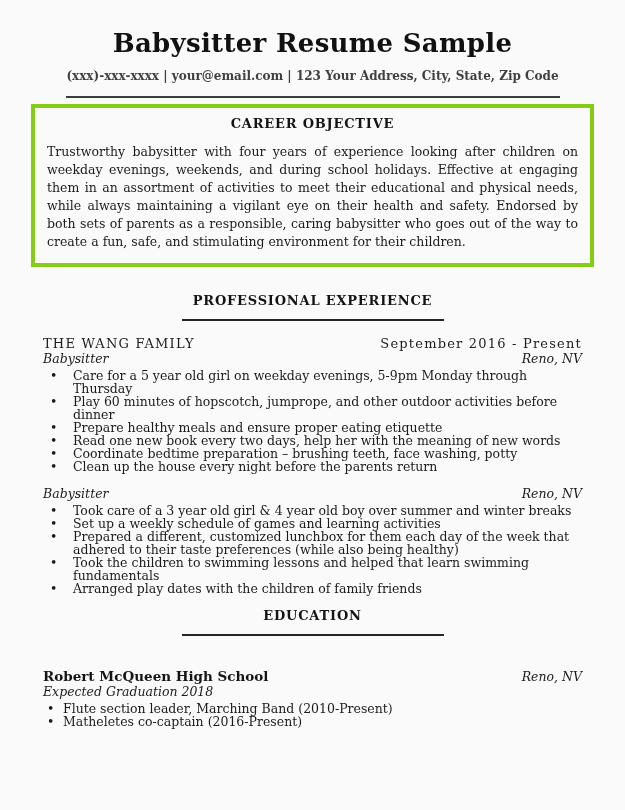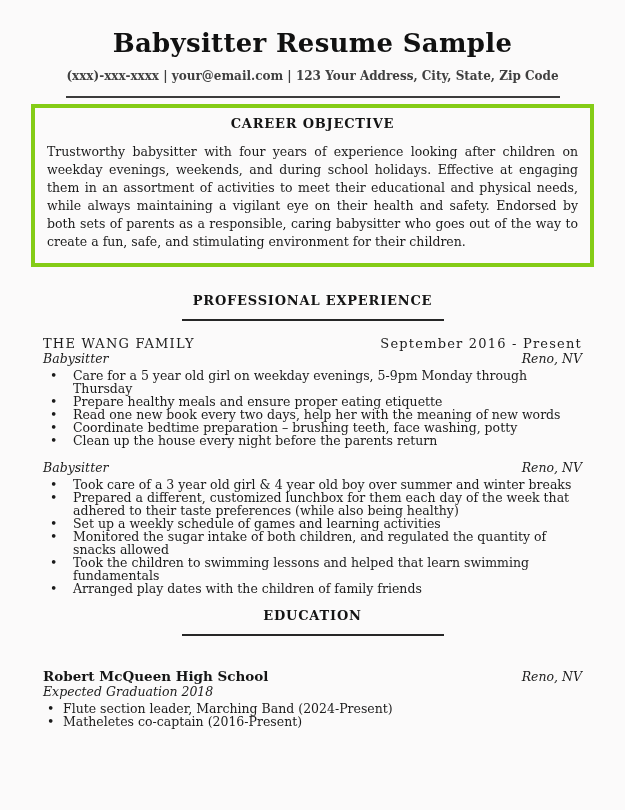--- a/index.html
+++ b/index.html
@@ -134,52 +134,52 @@
       <div class="row-flex">
         <span class="employer">THE WANG FAMILY</span>
         <span class="dates">September 2016 - Present</span>
       </div>
       <div class="row-flex">
         <span class="role">Babysitter</span>
         <span class="location">Reno, NV</span>
       </div>
       <ul class="bullets">
           <li>Care for a 5 year old girl on weekday evenings, 5-9pm Monday through Thursday</li>
+          <li>Play 60 minutes of hopscotch, jumprope, and other outdoor activities before dinner</li>
           <li>Prepare healthy meals and ensure proper eating etiquette</li>
           <li>Read one new book every two days, help her with the meaning of new words</li>
           <li>Coordinate bedtime preparation – brushing teeth, face washing, potty</li>
           <li>Clean up the house every night before the parents return</li>
         </ul>
     </div>
 
     <div class="job">
       <div class="row-flex">
         <span class="role">Babysitter</span>
         <span class="location">Reno, NV</span>
       </div>
       <ul class="bullets">
           <li>Took care of a 3 year old girl &amp; 4 year old boy over summer and winter breaks</li>
+          <li>Set up a weekly schedule of games and learning activities</li>
           <li>Prepared a different, customized lunchbox for them each day of the week that adhered to their taste preferences (while also being healthy)</li>
-          <li>Set up a weekly schedule of games and learning activities</li>
-          <li>Monitored the sugar intake of both children, and regulated the quantity of snacks allowed</li>
           <li>Took the children to swimming lessons and helped that learn swimming fundamentals</li>
           <li>Arranged play dates with the children of family friends</li>
         </ul>
     </div>
 
   </div>
 
   <h2 class="section-heading section-gap">EDUCATION</h2>
   <div class="rule-short"></div>
 
   <div class="content">
     <div class="row-flex edu-head">
       <span class="school">Robert McQueen High School</span>
       <span class="location">Reno, NV</span>
     </div>
     <div class="edu-detail">Expected Graduation 2018</div>
     <ul class="bullets tight">
-        <li>Flute section leader, Marching Band (2024-Present)</li>
+        <li>Flute section leader, Marching Band (2010-Present)</li>
         <li>Matheletes co-captain (2016-Present)</li>
       </ul>
   </div>
 
 </div>
 
 </body></html>

